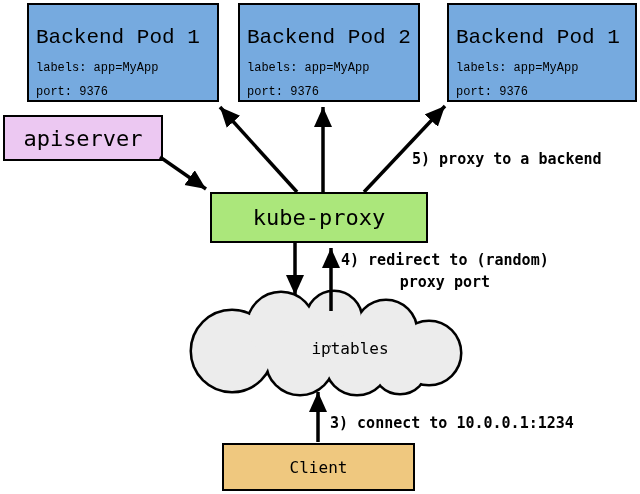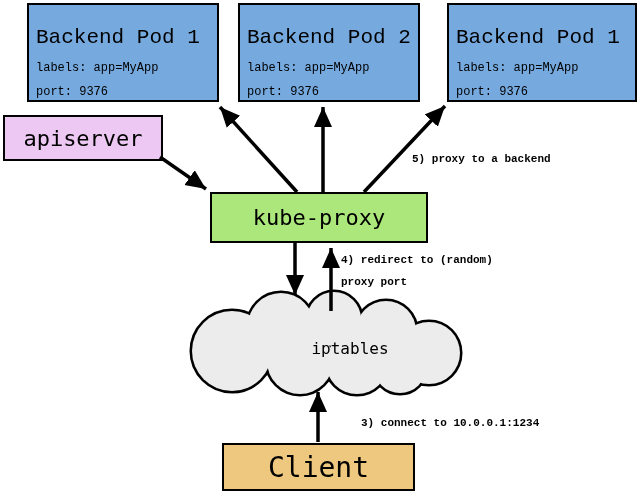--- a/index.html
+++ b/index.html
@@ -25,29 +25,28 @@
   .pod-title { font-size: 21px; line-height: 25px; margin-bottom: 6px; white-space: nowrap; }
   .pod-line  { font-size: 12px; line-height: 24px; white-space: nowrap; }
   .center-box {
     display: flex;
     align-items: center;
     justify-content: center;
     white-space: nowrap;
   }
   .apiserver  { background: var(--c-apiserver, #ecc8f2); font-size: 22px; }
   .kube-proxy { background: var(--c-kube_proxy, #abe77b); font-size: 22px; }
-  .client     { background: var(--c-client, #efc87f); font-size: 28px; }
+  .client     { background: var(--c-client, #efc87f); font-size: 16px; }
   .annotation {
     position: absolute;
     font-weight: bold;
-    font-size: 11px;
+    font-size: 15px;
     line-height: 22px;
     white-space: pre-line;
     z-index: 3;
-    font-family: Liberation Mono, monospace;
   }
   .iptables-label {
     position: absolute;
     font-size: 16px;
     z-index: 3;
     text-align: center;
     margin-left: 24px;
   }
   .arrow-layer {
     position: absolute;
@@ -89,22 +88,22 @@
   <div class="node kube-proxy center-box" style="left:210px; top:192px; width:218px; height:51px;">
     <span>kube-proxy</span>
   </div>
 
   <div class="node client center-box" style="left:222px; top:443px; width:193px; height:48px;">
     <span>Client</span>
   </div>
 
   <div class="iptables-label" style="left:281px; top:339px; width:90px;">iptables</div>
 
-  <div class="annotation" style="left:330px; top:412px;margin-left:31px;">3) connect to 10.0.0.1:1234</div>
-  <div class="annotation" style="left:341px; top:249px;">4) redirect to (random)
+  <div class="annotation" style="left:330px; top:412px;">3) connect to 10.0.0.1:1234</div>
+  <div class="annotation" style="left:341px; top:249px;text-align:center;">4) redirect to (random)
 proxy port</div>
   <div class="annotation" style="left:412px; top:148px;">5) proxy to a backend</div>
 
   <svg class="arrow-layer" width="640" height="494" viewBox="0 0 640 494">
     <defs>
       <marker id="ah" markerUnits="userSpaceOnUse" markerWidth="22" markerHeight="20" refX="20" refY="9" orient="auto">
         <path d="M0,0 L20,9 L0,18 Z" fill="#000"></path>
       </marker>
     </defs>
 

